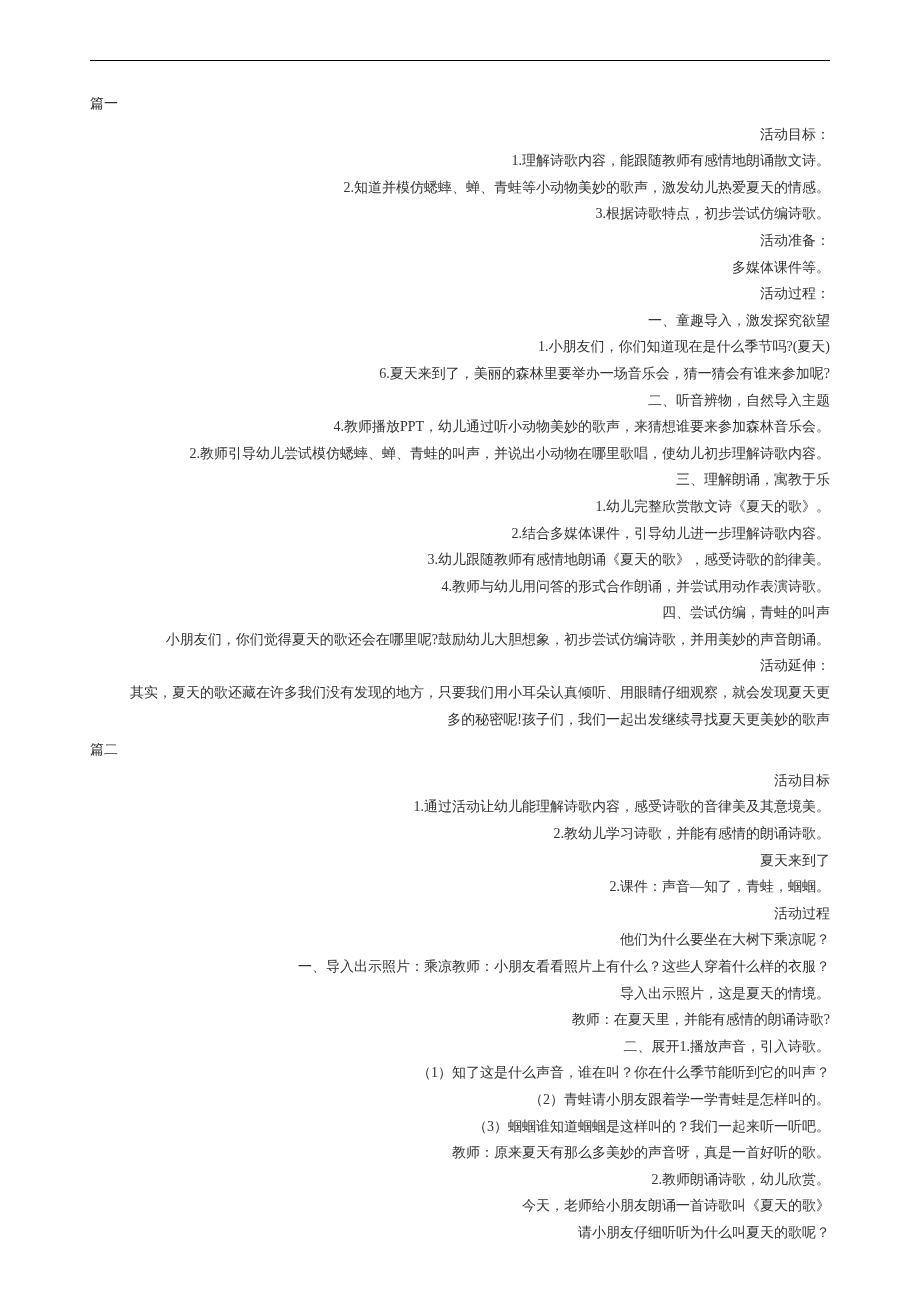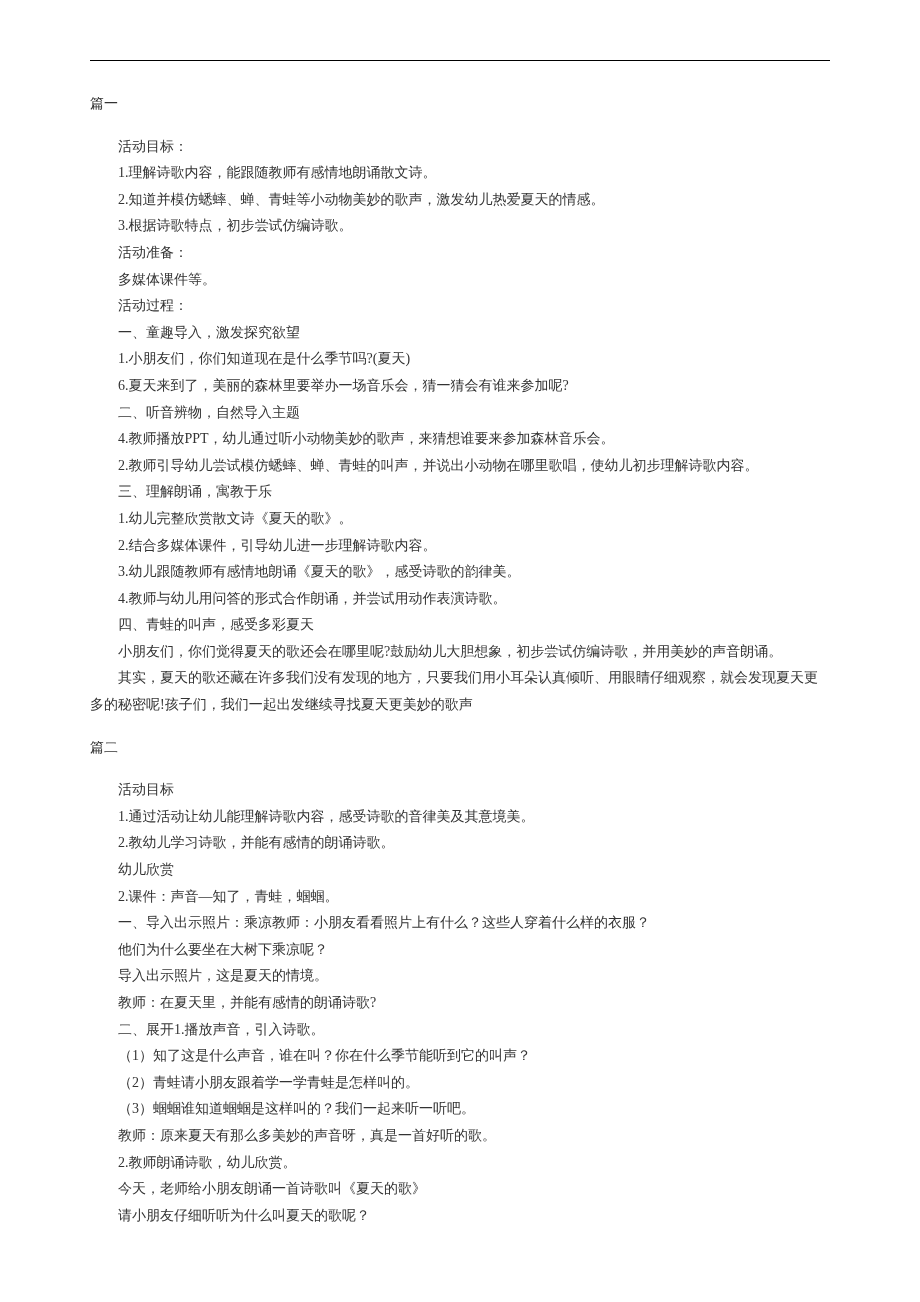--- a/index.html
+++ b/index.html
@@ -13,29 +13,30 @@
     padding: 60px 90px 40px 90px;
   }
   .hr-line {
     border: none;
     border-top: 1.5px solid #000000;
     margin: 0 0 30px 0;
   }
   .section-heading {
     font-size: 14px;
     color: #333;
-    margin: 16px 0;
+    margin: 4px 0;
     line-height: 1.9;
   }
   .para {
     font-size: 14px;
     color: #333;
     margin: 0;
     line-height: 1.9;
     text-indent: 2em;
+    text-align: right;
   }
 </style>
 </head>
 <body>
 
 <div class="page">
   <hr class="hr-line">
 
   <div>
     <p class="section-heading">篇一</p>
@@ -50,34 +51,36 @@
     <p class="para">1.小朋友们，你们知道现在是什么季节吗?(夏天)</p>
     <p class="para">6.夏天来到了，美丽的森林里要举办一场音乐会，猜一猜会有谁来参加呢?</p>
     <p class="para">二、听音辨物，自然导入主题</p>
     <p class="para">4.教师播放PPT，幼儿通过听小动物美妙的歌声，来猜想谁要来参加森林音乐会。</p>
     <p class="para">2.教师引导幼儿尝试模仿蟋蟀、蝉、青蛙的叫声，并说出小动物在哪里歌唱，使幼儿初步理解诗歌内容。</p>
     <p class="para">三、理解朗诵，寓教于乐</p>
     <p class="para">1.幼儿完整欣赏散文诗《夏天的歌》。</p>
     <p class="para">2.结合多媒体课件，引导幼儿进一步理解诗歌内容。</p>
     <p class="para">3.幼儿跟随教师有感情地朗诵《夏天的歌》，感受诗歌的韵律美。</p>
     <p class="para">4.教师与幼儿用问答的形式合作朗诵，并尝试用动作表演诗歌。</p>
-    <p class="para">四、青蛙的叫声，感受多彩夏天</p>
+    <p class="para">四、尝试仿编，青蛙的叫声</p>
     <p class="para">小朋友们，你们觉得夏天的歌还会在哪里呢?鼓励幼儿大胆想象，初步尝试仿编诗歌，并用美妙的声音朗诵。</p>
+    <p class="para">活动延伸：</p>
     <p class="para">其实，夏天的歌还藏在许多我们没有发现的地方，只要我们用小耳朵认真倾听、用眼睛仔细观察，就会发现夏天更多的秘密呢!孩子们，我们一起出发继续寻找夏天更美妙的歌声</p>
   </div>
 
   <div>
     <p class="section-heading">篇二</p>
     <p class="para">活动目标</p>
     <p class="para">1.通过活动让幼儿能理解诗歌内容，感受诗歌的音律美及其意境美。</p>
     <p class="para">2.教幼儿学习诗歌，并能有感情的朗诵诗歌。</p>
-    <p class="para">幼儿欣赏</p>
+    <p class="para">夏天来到了</p>
     <p class="para">2.课件：声音—知了，青蛙，蝈蝈。</p>
+    <p class="para">活动过程</p>
+    <p class="para">他们为什么要坐在大树下乘凉呢？</p>
     <p class="para">一、导入出示照片：乘凉教师：小朋友看看照片上有什么？这些人穿着什么样的衣服？</p>
-    <p class="para">他们为什么要坐在大树下乘凉呢？</p>
     <p class="para">导入出示照片，这是夏天的情境。</p>
     <p class="para">教师：在夏天里，并能有感情的朗诵诗歌?</p>
     <p class="para">二、展开1.播放声音，引入诗歌。</p>
     <p class="para">（1）知了这是什么声音，谁在叫？你在什么季节能听到它的叫声？</p>
     <p class="para">（2）青蛙请小朋友跟着学一学青蛙是怎样叫的。</p>
     <p class="para">（3）蝈蝈谁知道蝈蝈是这样叫的？我们一起来听一听吧。</p>
     <p class="para">教师：原来夏天有那么多美妙的声音呀，真是一首好听的歌。</p>
     <p class="para">2.教师朗诵诗歌，幼儿欣赏。</p>
     <p class="para">今天，老师给小朋友朗诵一首诗歌叫《夏天的歌》</p>
     <p class="para">请小朋友仔细听听为什么叫夏天的歌呢？</p>

